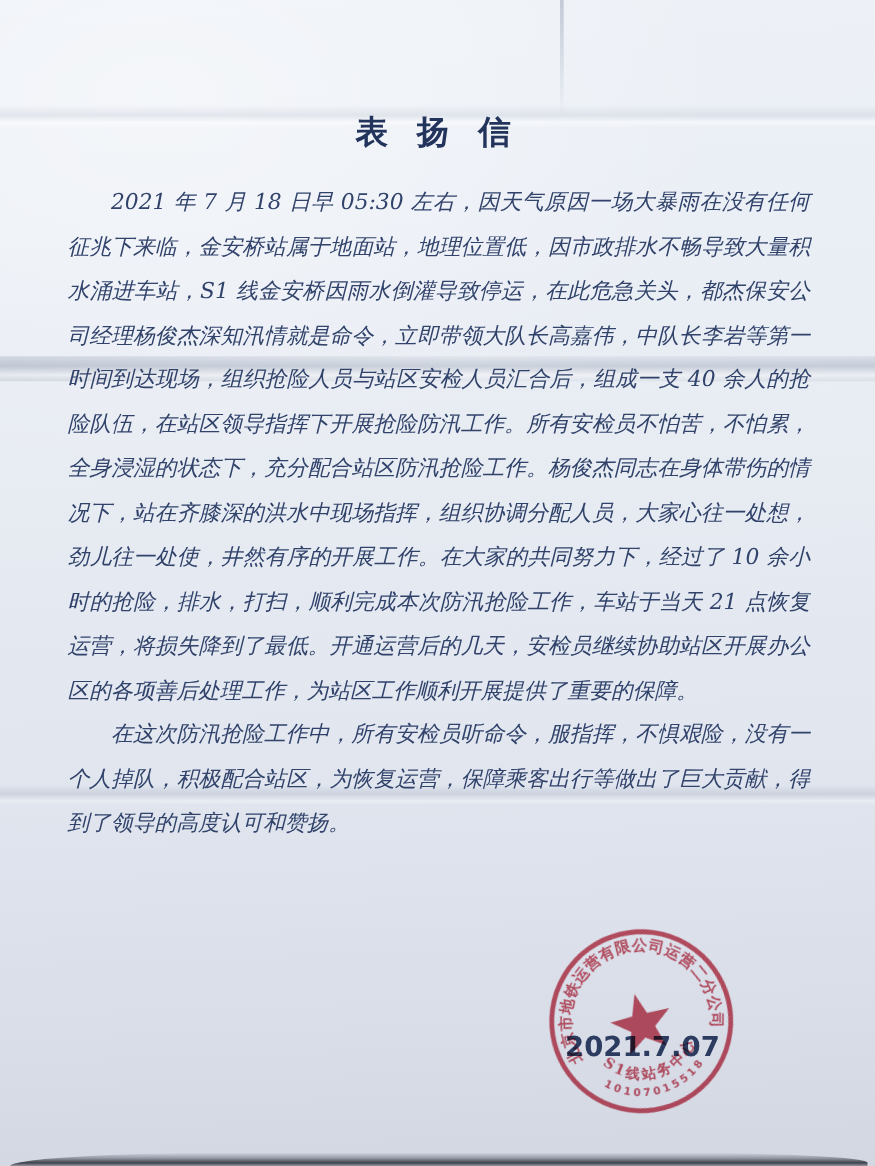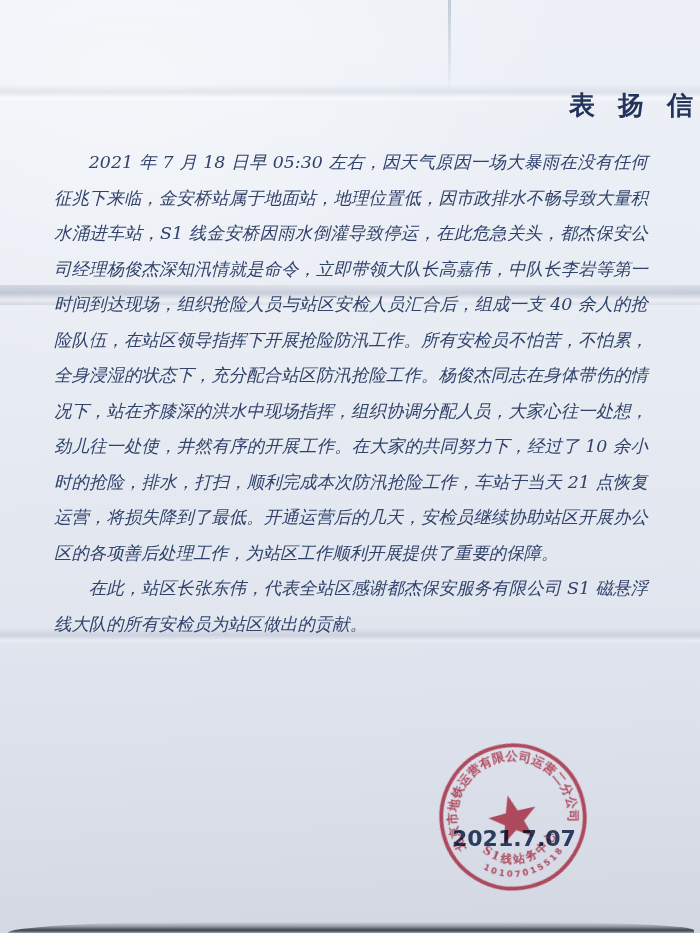--- a/index.html
+++ b/index.html
@@ -45,21 +45,21 @@
   .photo-edge {
     position: absolute; left: 8px; right: 6px; bottom: 0; height: 11px;
     border-radius: 45% 40% 0 0 / 160% 120% 0 0;
     background: linear-gradient(180deg, rgba(90,95,108,0) 0%, rgba(75,80,94,0.45) 40%, rgba(38,40,48,0.85) 75%, rgba(110,112,120,0.55) 100%);
     pointer-events: none;
   }
   .title {
     position: absolute;
     top: 88px; left: 0; width: 100%;
     margin: 0;
-    text-align: right;
+    text-align: center;
     font-size: 26px;
     font-weight: 700;
     letter-spacing: 7px;
     color: #23345c;
   }
   .letter-body {
     position: absolute;
     top: 145px; left: 54px; width: 594px;
     font-size: 17.4px;
     line-height: 35.5px;
@@ -110,21 +110,21 @@
 
   <div class="crease crease-1"></div>
   <div class="crease crease-2"></div>
   <div class="crease crease-3"></div>
   <div class="fold-vertical"></div>
 
   <h1 class="title">表 扬 信</h1>
 
   <div class="letter-body">
     <p>2021 年 7 月 18 日早 05:30 左右，因天气原因一场大暴雨在没有任何征兆下来临，金安桥站属于地面站，地理位置低，因市政排水不畅导致大量积水涌进车站，S1 线金安桥因雨水倒灌导致停运，在此危急关头，都杰保安公司经理杨俊杰深知汛情就是命令，立即带领大队长高嘉伟，中队长李岩等第一时间到达现场，组织抢险人员与站区安检人员汇合后，组成一支 40 余人的抢险队伍，在站区领导指挥下开展抢险防汛工作。所有安检员不怕苦，不怕累，全身浸湿的状态下，充分配合站区防汛抢险工作。杨俊杰同志在身体带伤的情况下，站在齐膝深的洪水中现场指挥，组织协调分配人员，大家心往一处想，劲儿往一处使，井然有序的开展工作。在大家的共同努力下，经过了 10 余小时的抢险，排水，打扫，顺利完成本次防汛抢险工作，车站于当天 21 点恢复运营，将损失降到了最低。开通运营后的几天，安检员继续协助站区开展办公区的各项善后处理工作，为站区工作顺利开展提供了重要的保障。</p>
-    <p>在此，站区长张东伟，代表全站区感谢都杰保安服务有限公司 S1 磁悬浮线大队的所有安检员为站区做出的贡献。</p>
+    <p>在这次防汛抢险工作中，所有安检员听命令，服指挥，不惧艰险，没有一个人掉队，积极配合站区，为恢复运营，保障乘客出行等做出了巨大贡献，得到了领导的高度认可和赞扬。</p>
   </div>
 
   <div class="sign-date">2021.7.07</div>
 
   <svg class="stamp" viewBox="0 0 200 200" xmlns="http://www.w3.org/2000/svg">
     <defs>
       <path id="arc-outer" d="M 32,126 A 73,73 0 1 1 168,126" fill="none"></path>
       <path id="arc-inner" d="M 52,136 A 60,60 0 0 0 148,136" fill="none"></path>
       <path id="arc-number" d="M 44,154 A 78,78 0 0 0 156,154" fill="none"></path>
     </defs>

